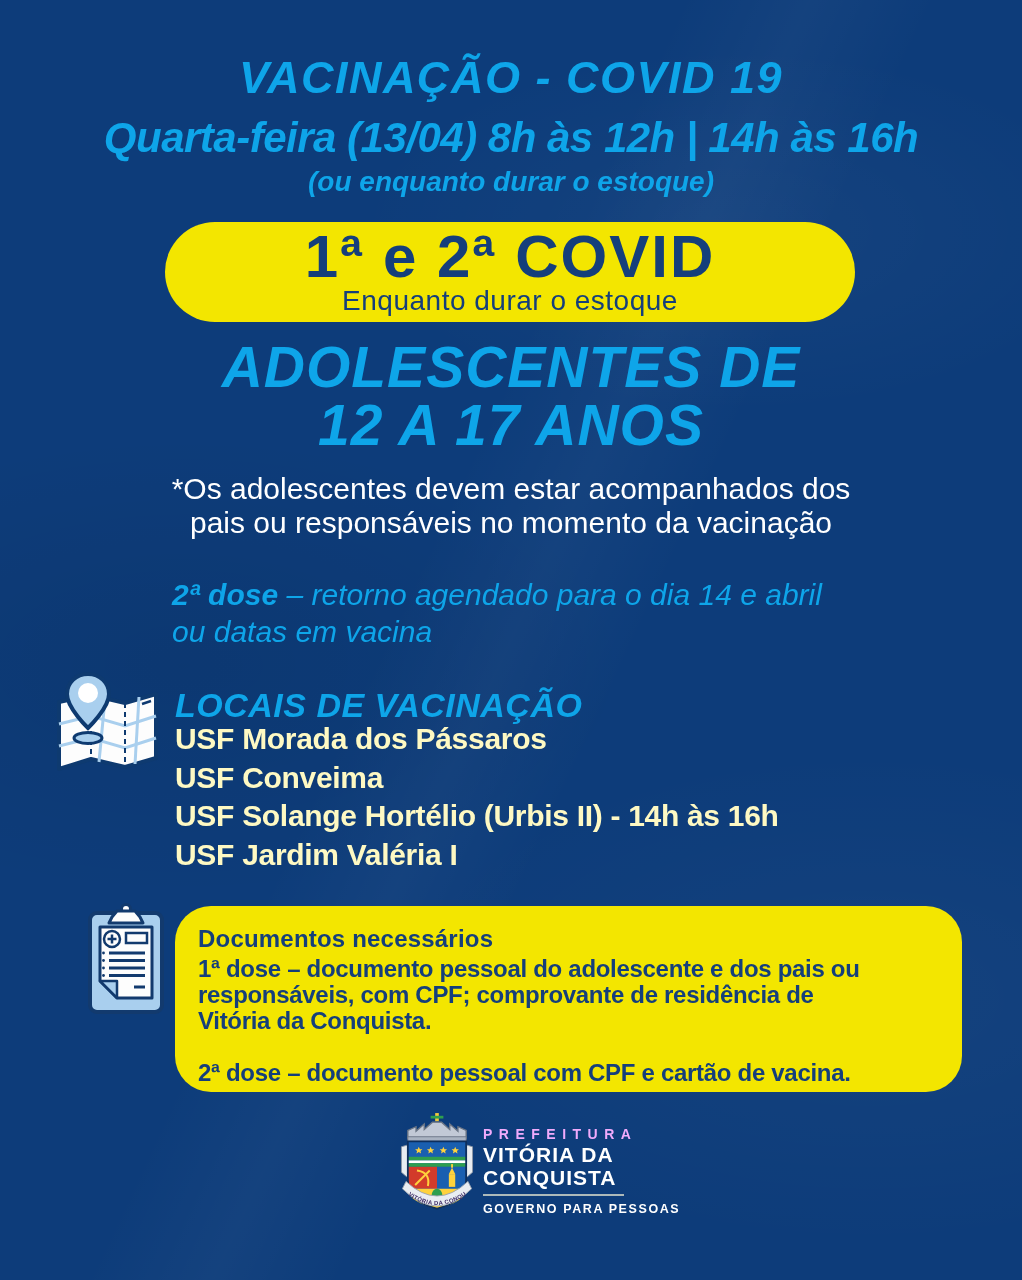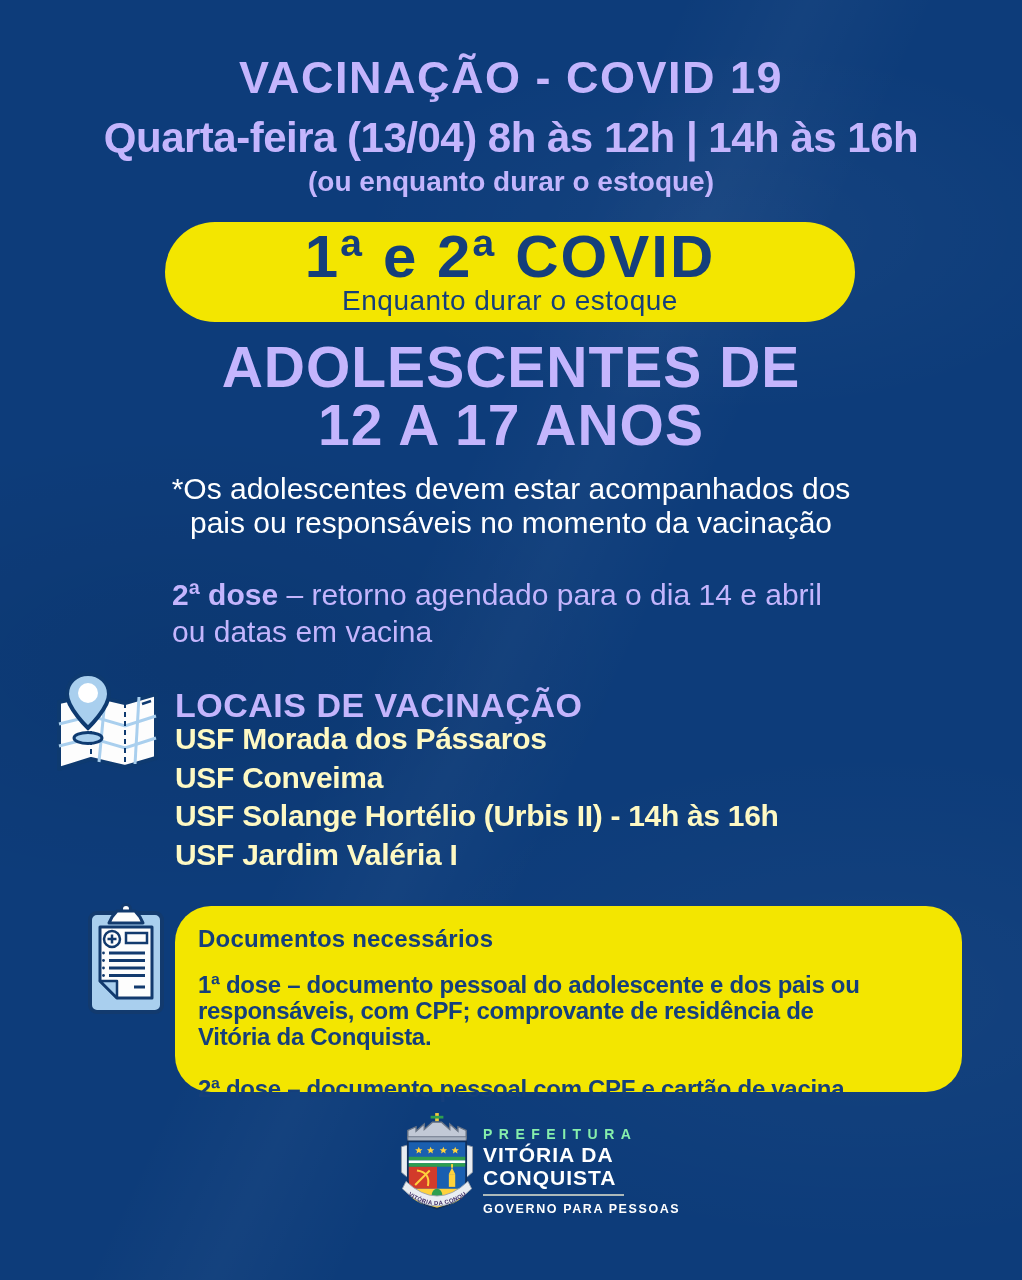--- a/index.html
+++ b/index.html
@@ -9,21 +9,21 @@
     font-family:"Liberation Sans", sans-serif;
   }
   .texture {
     position:absolute; inset:0; pointer-events:none;
     background:
       radial-gradient(ellipse 620px 300px at 72% 18%, rgba(255,255,255,0.035), transparent 62%),
       radial-gradient(ellipse 700px 360px at 18% 52%, rgba(0,0,0,0.07), transparent 65%),
       radial-gradient(ellipse 820px 420px at 85% 78%, rgba(255,255,255,0.03), transparent 60%),
       linear-gradient(115deg, transparent 42%, rgba(255,255,255,0.03) 50%, transparent 58%);
   }
-  .yellow { color:#c4b5fd; }
+  .yellow { color:#0ea5e9;font-style:italic; }
   .center { left:0; width:100%; text-align:center; }
 
   .title       { position:absolute; top:52px;  font-size:45px; font-weight:700; letter-spacing:1.5px; }
   .schedule    { position:absolute; top:114px; font-size:42px; font-weight:700; letter-spacing:-0.5px; }
   .schedule-note{ position:absolute; top:166px; font-size:28px; font-weight:700; }
 
   .dose-pill {
     position:absolute; left:165px; top:222px; width:690px; height:100px;
     background:#f3e600; border-radius:50px;
     display:flex; flex-direction:column; align-items:center; justify-content:center;
@@ -45,26 +45,26 @@
               color:#fef9c3; font-size:30px; font-weight:700; line-height:38.5px; letter-spacing:-0.3px; }
 
   .clipboard-icon { position:absolute; left:87px; top:903px; }
   .doc-box {
     position:absolute; left:175px; top:906px; width:787px; height:186px; box-sizing:border-box;
     background:#f3e600; border-radius:36px; padding:19px 26px 0 23px;
     color:#153f7b;
   }
   .doc-heading { font-size:24px; font-weight:700; letter-spacing:0.2px; }
   .doc-line    { font-size:24px; font-weight:600; line-height:26px; letter-spacing:-0.3px; }
-  .doc-line.first { margin-top:19px; }
+  .doc-line.first { margin-top:3px; }
   .doc-line.second-dose { margin-top:26px; }
 
   .crest { position:absolute; left:396px; top:1112px; }
   .footer-text { position:absolute; left:483px; top:1126px; color:#ffffff; }
-  .prefeitura { font-size:14px; font-weight:600; letter-spacing:6.5px; color:#86efac; }
+  .prefeitura { font-size:14px; font-weight:600; letter-spacing:6.5px; color:#f0abfc; }
   .city-name  { font-size:21px; font-weight:700; letter-spacing:1px; line-height:20px; margin-top:3px; }
   .footer-divider { width:141px; height:2px; background:#c9cfc6; opacity:0.85; margin-top:6px; }
   .slogan { font-size:12.5px; font-weight:700; letter-spacing:1.6px; margin-top:6px; }
 </style>
 </head>
 <body>
 
 <div class="poster">
   <div class="texture"></div>
 

